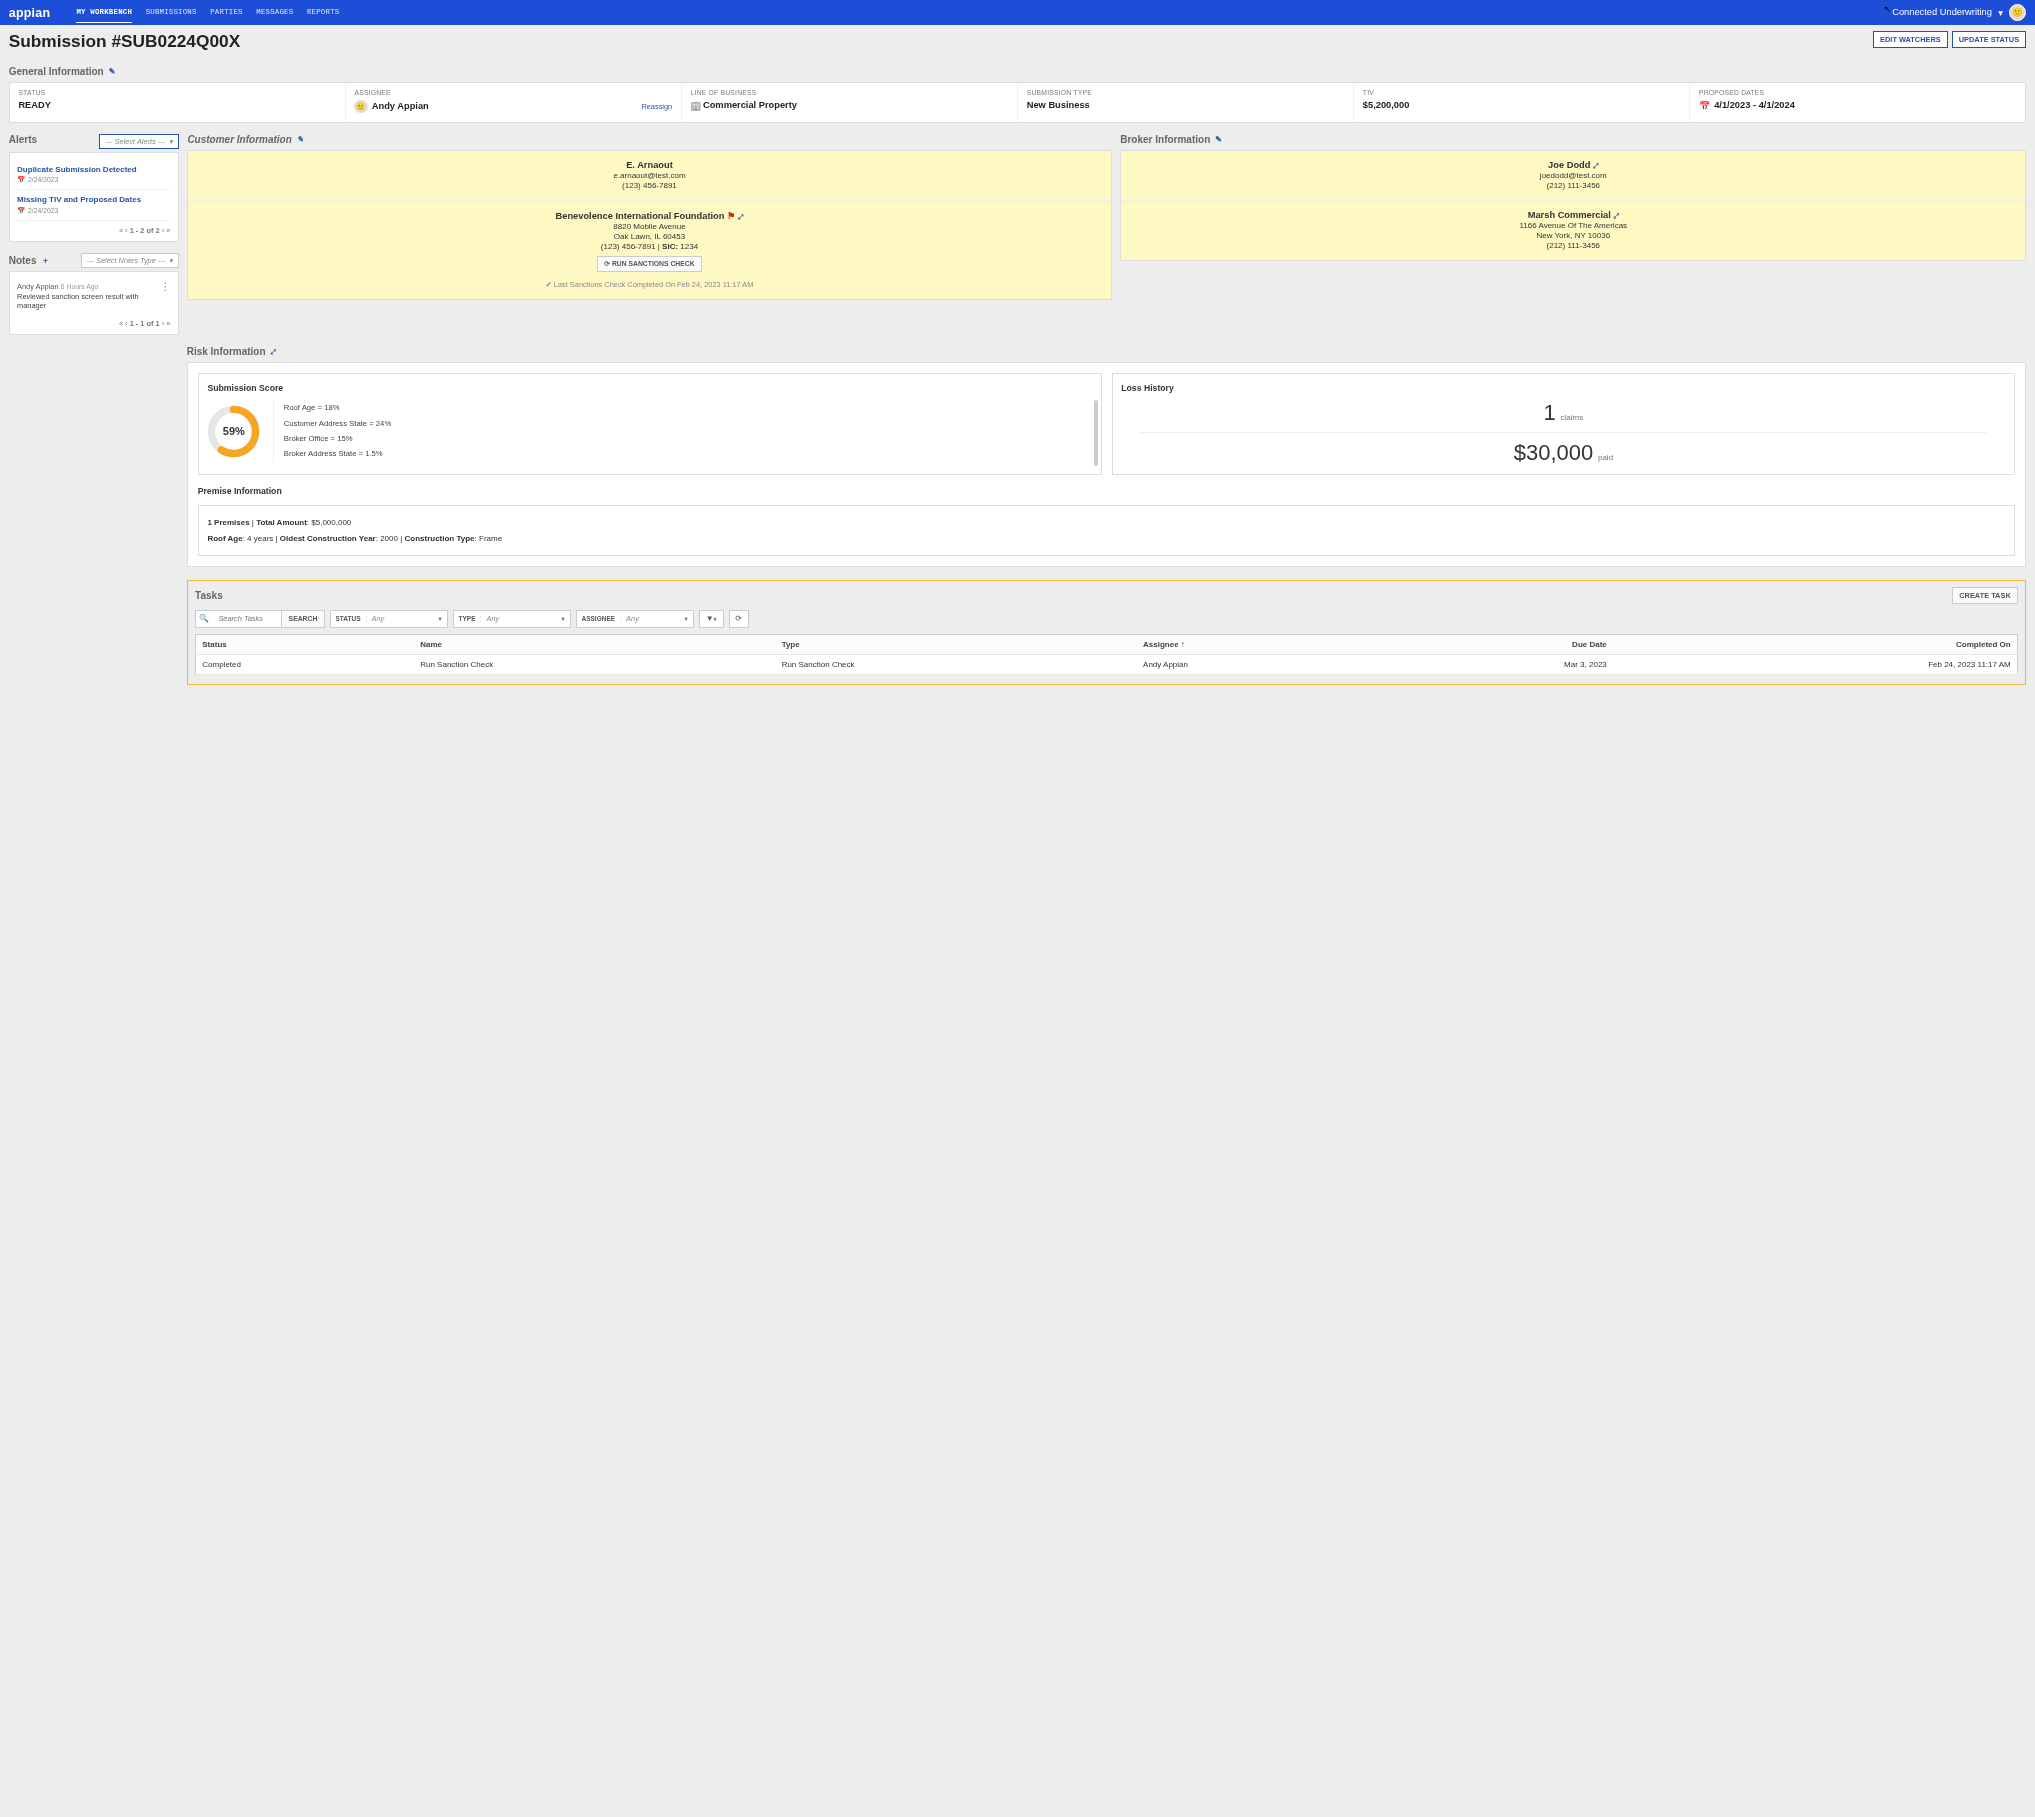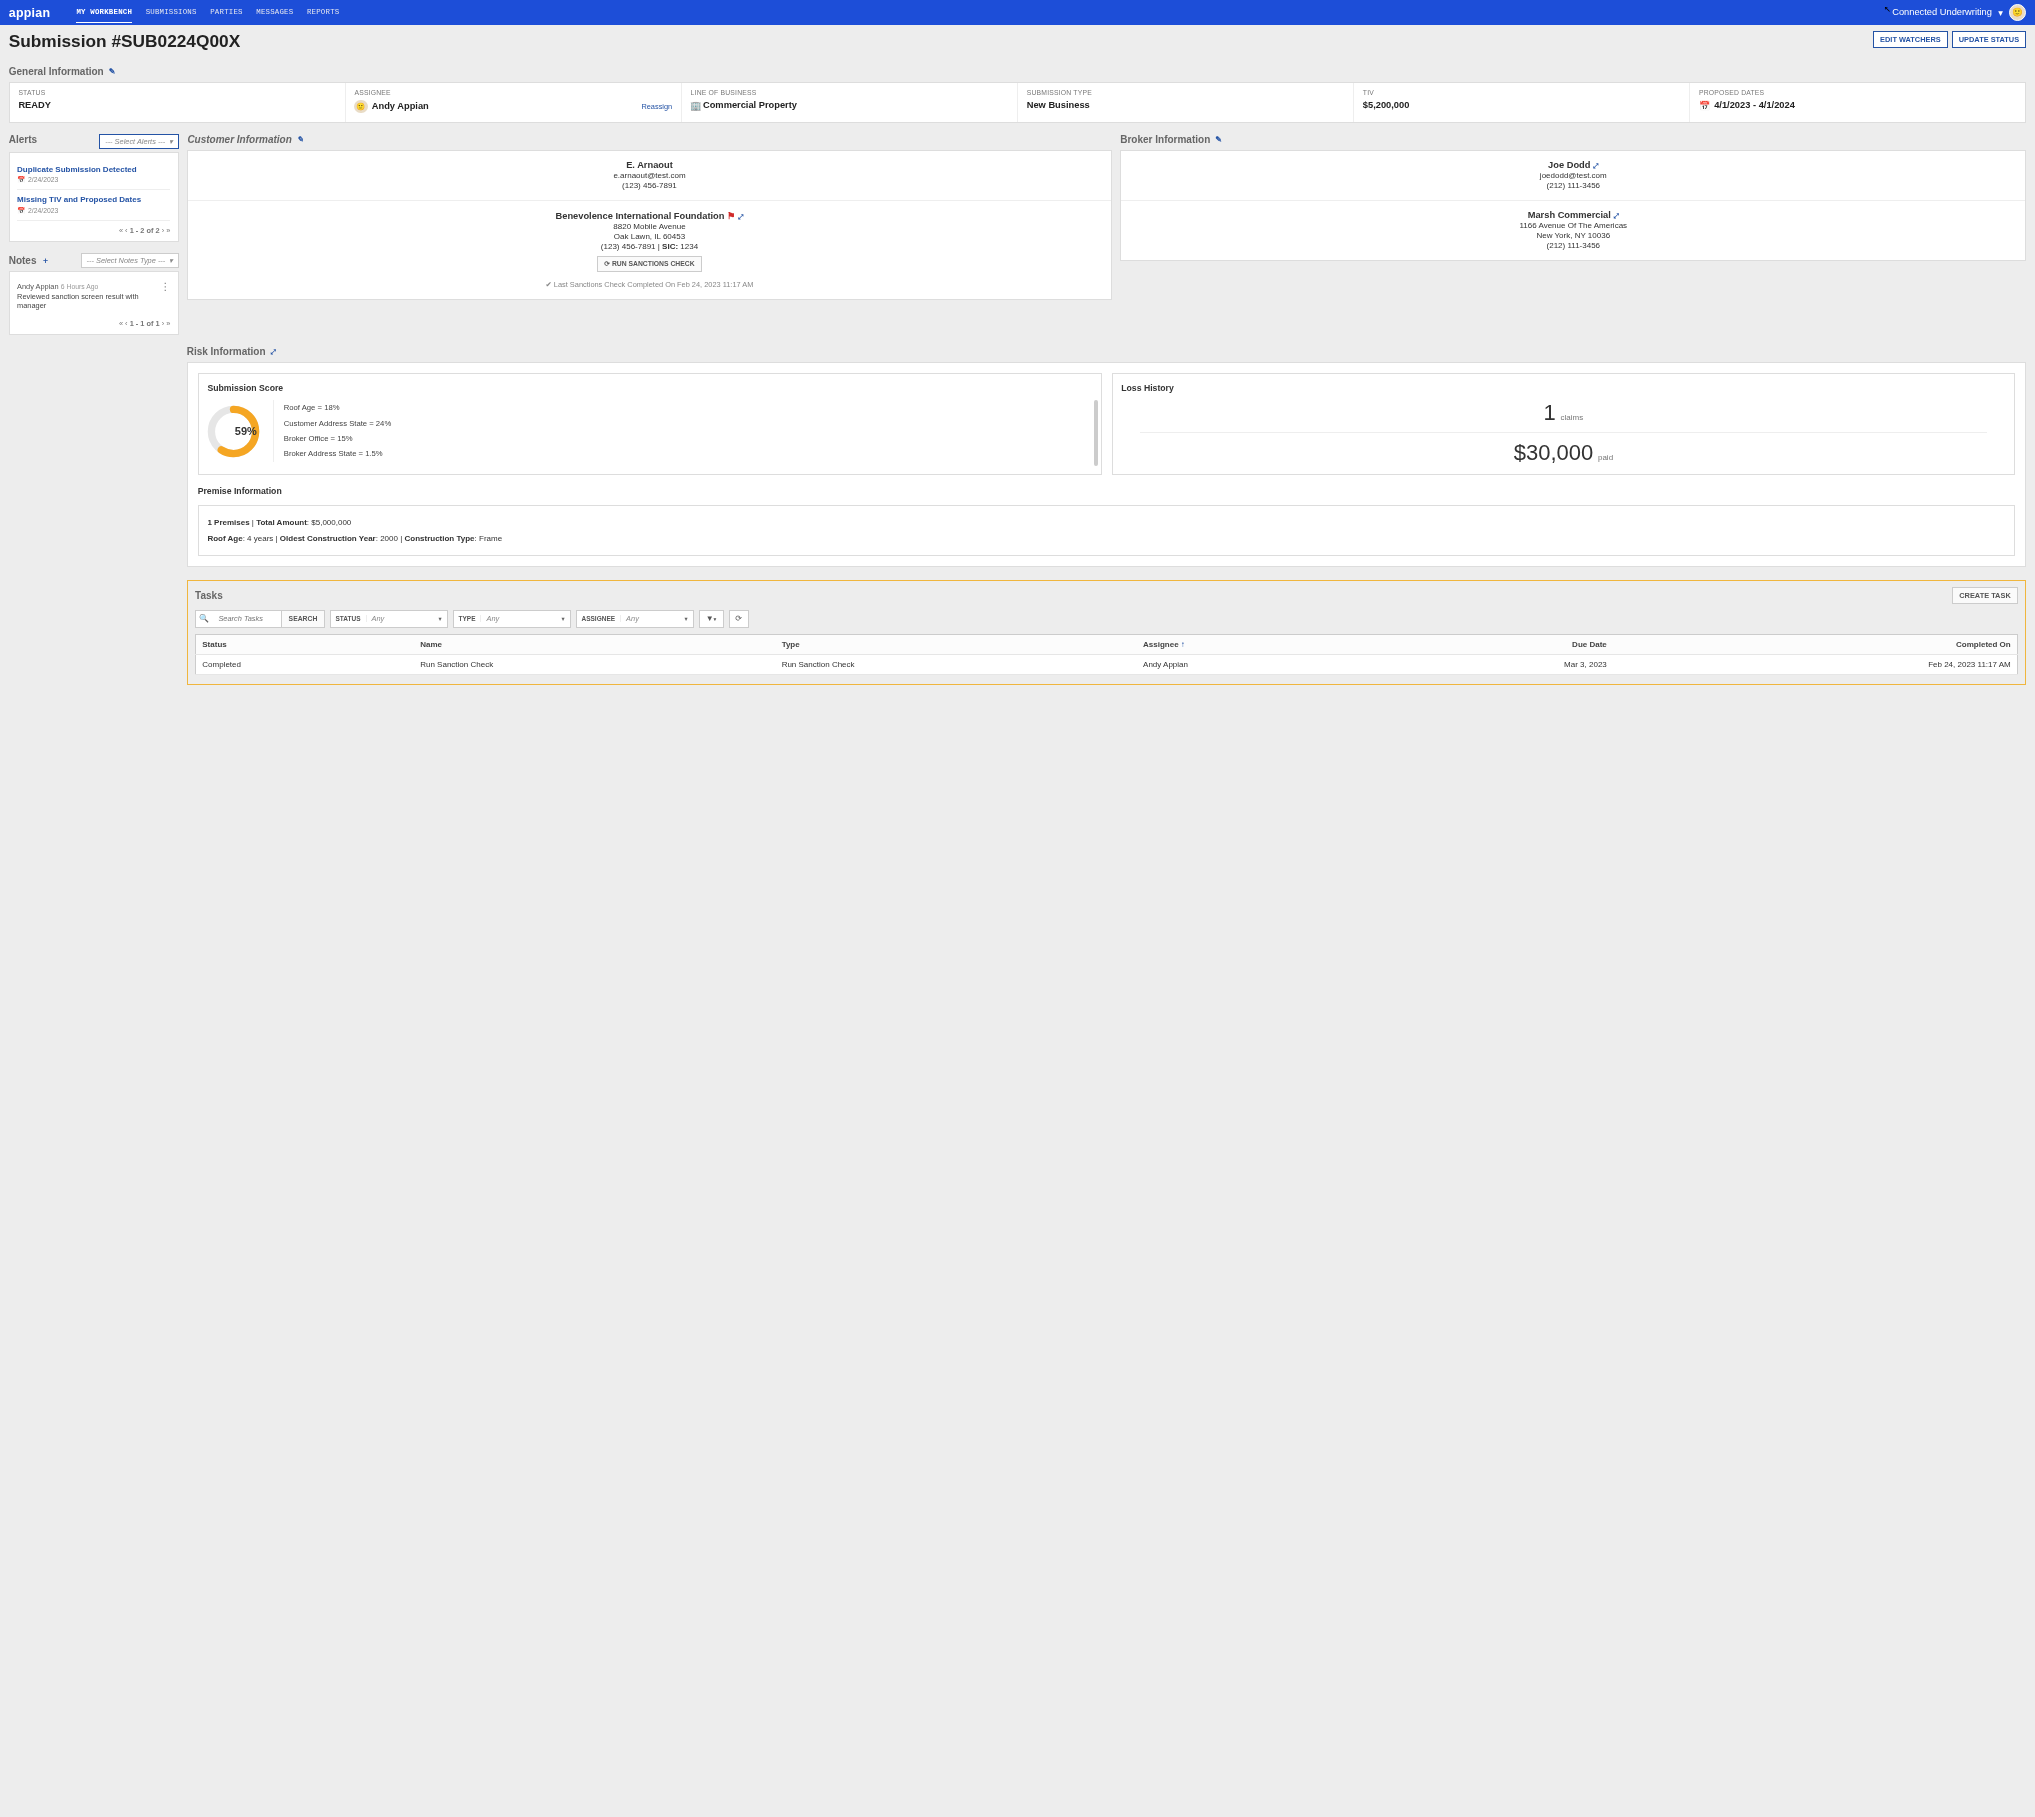--- a/index.html
+++ b/index.html
@@ -52,39 +52,39 @@
   .pager { color:#777; font-size:7.4px; text-align:right; margin-top:5px; }
 
   .notes-head { display:flex; align-items:center; justify-content:space-between; margin-top:11px; }
   .note-item { padding:3.7px 0; }
   .note-meta { font-size:7.4px; color:#555; }
   .note-time { color:#999; font-size:6.8px; }
   .note-body { font-size:7.4px; color:#444; margin-top:1.2px; }
   .note-row { display:flex; justify-content:space-between; align-items:flex-start; }
   .dots { color:#777; cursor:pointer; font-size:10px; line-height:1; }
 
-  .bigcard { background:#ffffff; border:0.6px solid #ddd; }
+  .bigcard { background:#fef9c3; border:0.6px solid #ddd; }
   .cust-top { text-align:center; padding:8.7px 0 10px; border-bottom:0.6px solid #eee; }
   .cust-name { font-weight:700; font-size:9.3px; }
   .cust-line { font-size:8px; color:#333; margin-top:1.2px; }
   .cust-bottom { text-align:center; padding:8.7px 0 10px; }
   .flag { color:#d12b2b; }
   .ext { color:#2453a5; font-size:6.8px; }
   .btn-light { background:#fafafa; border:0.6px solid #ccc; color:#555; padding:3.1px 6.2px; font-size:6.8px; font-weight:600; cursor:pointer; margin-top:5px; }
   .sanc-note { color:#888; font-size:7.4px; margin-top:7.4px; }
 
   .risk-wrap { margin-top:11px; }
   .risk-card { background:#fff; border:0.6px solid #ddd; padding:10px; }
   .risk-row { display:flex; gap:10px; }
   .subcard { border:0.6px solid #ddd; padding:8.7px; flex:1; position:relative; }
   .sub-title { font-weight:700; font-size:8.7px; margin-bottom:7.4px; }
   .score-row { display:flex; gap:12.4px; align-items:center; }
   .donut { position:relative; width:53px; height:53px; }
   .donut svg { transform:rotate(-90deg); }
-  .donut-center { position:absolute; top:0; left:12px; width:100%; height:100%; display:flex; align-items:center; justify-content:center; font-size:11px; font-weight:600; }
+  .donut-center { position:absolute; top:0; left:0; width:100%; height:100%; display:flex; align-items:center; justify-content:center; font-size:11px; font-weight:600; }
   .score-list { border-left:0.6px solid #eee; padding-left:10px; font-size:7.7px; color:#444; line-height:2; }
   .scroll-ind { position:absolute; right:2.5px; top:26px; bottom:8.7px; width:3.7px; background:#ccc; border-radius:1.9px; }
   .loss-big { text-align:center; }
   .loss-num { font-size:22px; font-weight:400; }
   .loss-sub { font-size:8px; color:#777; margin-left:2.5px; }
   .loss-divider { border-top:0.6px solid #eee; margin:6.2px 18.6px; }
 
   .premise { border:0.6px solid #ddd; padding:8.7px; margin-top:8.7px; font-size:8px; color:#333; line-height:2; }
   .premise b { font-weight:700; }
 

